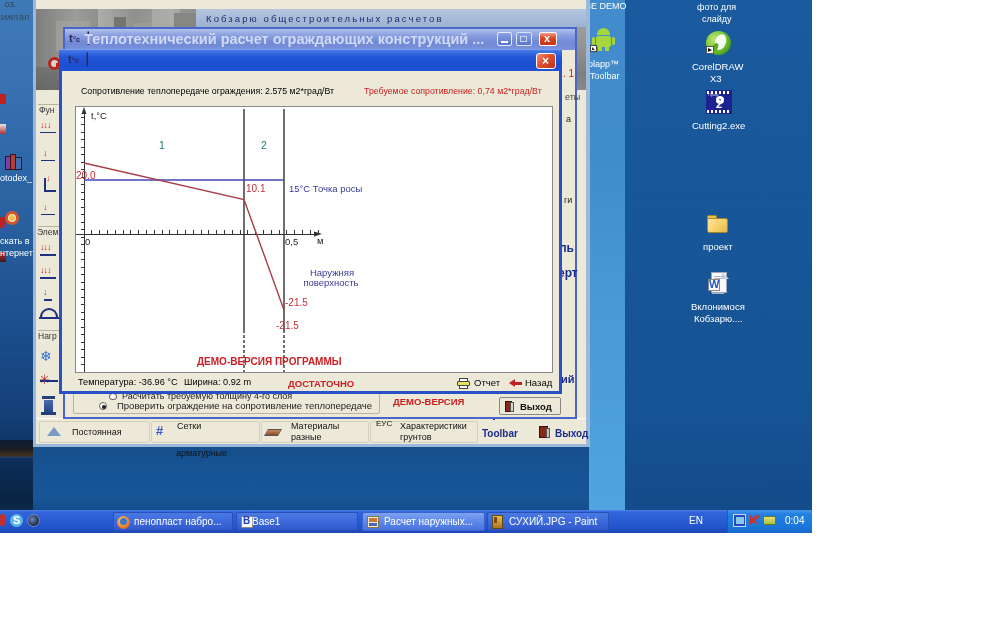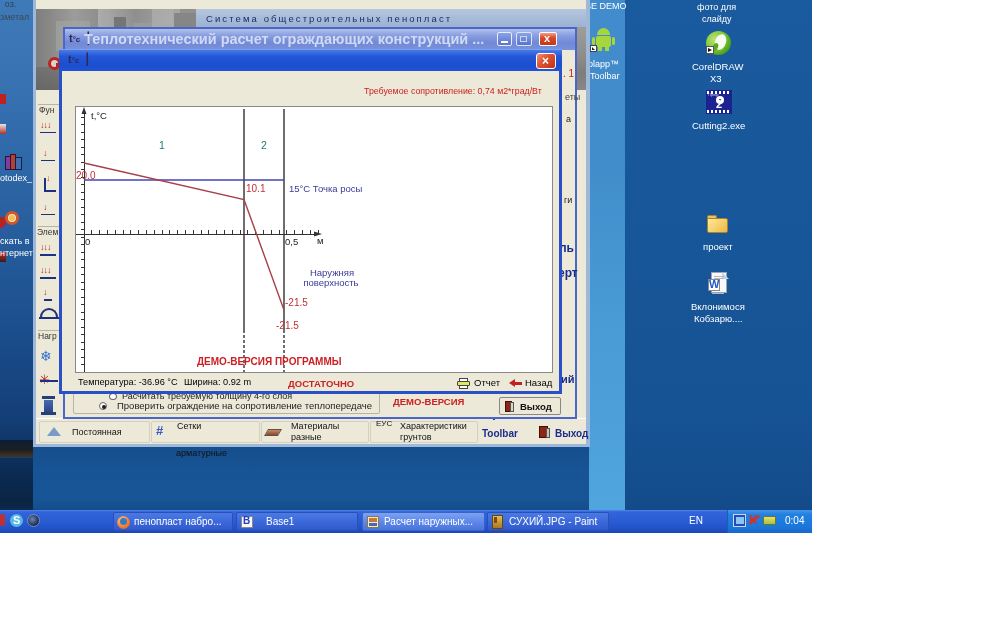--- a/index.html
+++ b/index.html
@@ -113,21 +113,21 @@
       <div class="abs" style="left:98px;top:14px;width:38px;height:67px;background:#9b9b99;"></div>
       <div class="abs" style="left:116px;top:0;width:28px;height:46px;background:#b4b4b2;opacity:.6;"></div>
       <div class="abs" style="left:138px;top:4px;width:24px;height:77px;background:#868684;"></div>
       <div class="abs" style="left:0px;top:58px;width:162px;height:23px;background:linear-gradient(180deg,#6e6e6c,#5e5e5c);opacity:.75;"></div>
       <div class="abs" style="left:20px;top:12px;width:34px;height:30px;background:#a8a8a6;opacity:.55;"></div>
 
       <div class="abs" style="left:12px;top:48px;width:13px;height:13px;border-radius:50%;border:3.5px solid #b82420;background:#d8d4c8;"></div>
       <div class="abs" style="left:20px;top:54px;width:8px;height:5px;background:#b82420;"></div>
 
       <div class="abs" style="left:160px;top:0px;width:390px;height:18px;background:linear-gradient(180deg,#b5c6de 0%,#9cb2d2 100%);"></div>
-      <div class="txt" style="left:170px;top:3.5px;color:#1c2c6c;font-size:9.5px;letter-spacing:2.1px;">Система общестроительных пенопласт</div>
+      <div class="txt" style="left:170px;top:3.5px;color:#1c2c6c;font-size:9.5px;letter-spacing:2.1px;">Кобзарю общестроительных расчетов</div>
     </div>
 
     <div class="abs" style="left:0;top:90px;width:30px;height:330px;background:#ece9d8;border-right:1px solid #c8c4b0;">
       <div class="abs" style="left:2px;top:14px;width:26px;height:1px;background:#b8b4a0;"></div>
       <div class="txt" style="left:3px;top:15px;color:#333;font-size:8.5px;text-align:right;">Фун</div>
 
       <div class="txt" style="left:4px;top:30px;color:#c02020;font-size:9px;letter-spacing:-1px;">↓↓↓</div>
       <div class="abs" style="left:4px;top:42px;width:16px;height:1px;background:#203080;"></div>
       <div class="txt" style="left:7px;top:58px;color:#c02020;font-size:9px;">↓</div>
       <div class="abs" style="left:5px;top:70px;width:14px;height:1px;background:#203080;"></div>
@@ -228,20 +228,21 @@
 
   <div class="abs" style="left:59px;top:49px;width:503px;height:345px;background:#ece9d8;border:3px solid #2a50c8;border-top:none;">
 
     <div class="abs" style="left:-3px;top:0px;width:503px;height:22px;background:linear-gradient(180deg,#4a7ae8 0%,#2458d8 30%,#1c4ed0 70%,#2054d4 100%);border-top:1px solid #7aa0f0;">
       <div class="txt" style="left:9px;top:3px;color:#302858;font-size:11px;font-weight:bold;">t<span style="font-size:8px;">°c</span>▕</div>
       <div class="abs" style="left:477px;top:3px;width:20px;height:16px;background:linear-gradient(135deg,#f0907c 0%,#e05534 40%,#c03014 100%);border:1.5px solid #fff;border-radius:3px;">
         <div class="txt" style="left:5px;top:0px;color:#fff;font-size:12px;font-weight:bold;">×</div>
       </div>
     </div>
 
+    <div class="txt" style="left:19px;top:37px;color:#000;font-size:8.8px;">Сопротивление теплопередаче ограждения: 2.575 м2*град/Вт</div>
     <div class="txt" style="left:302px;top:37px;color:#cc2020;font-size:8.8px;">Требуемое сопротивление: 0,74 м2*град/Вт</div>
 
     <div class="abs" style="left:13px;top:57px;width:478px;height:267px;background:#fff;border:1px solid #888;">
       <svg width="476" height="265">
         <g shape-rendering="crispEdges">
         <line x1="168" y1="2" x2="168" y2="223" stroke="#6e6e6e" stroke-width="2"></line>
         <line x1="208" y1="2" x2="208" y2="223" stroke="#6e6e6e" stroke-width="2"></line>
         </g>
         <line x1="168" y1="223" x2="168" y2="265" stroke="#6e6e6e" stroke-width="2" stroke-dasharray="3,2"></line>
         <line x1="208" y1="223" x2="208" y2="265" stroke="#6e6e6e" stroke-width="2" stroke-dasharray="3,2"></line>
@@ -365,21 +366,21 @@
     <div class="abs" style="left:27px;top:4px;width:13px;height:13px;border-radius:50%;background:radial-gradient(circle at 40% 40%,#6888b8,#202848 70%);border:1px solid #7090c0;"></div>
 
     <div class="abs" style="left:113px;top:2px;width:120px;height:19px;background:linear-gradient(180deg,#4a7ae4,#3a66d8 60%,#3058cc);border:1px solid #2850b8;border-radius:2px;">
       <div class="abs" style="left:3px;top:2.5px;width:13px;height:13px;border-radius:50%;background:radial-gradient(circle at 40% 35%,#ffd080,#f08030 55%,#c85018);"></div>
       <div class="abs" style="left:6px;top:5px;width:7px;height:7px;border-radius:50%;background:#3878c8;"></div>
       <div class="txt" style="left:20px;top:3px;color:#fff;font-size:10px;">пенопласт набро...</div>
     </div>
     <div class="abs" style="left:236px;top:2px;width:122px;height:19px;background:linear-gradient(180deg,#4a7ae4,#3a66d8 60%,#3058cc);border:1px solid #2850b8;border-radius:2px;">
       <div class="abs" style="left:4px;top:3px;width:12px;height:12px;background:#f8f8f8;border:1px solid #888;"></div>
       <div class="txt" style="left:6px;top:2px;color:#2040c0;font-size:10px;font-weight:bold;">B</div>
-      <div class="txt" style="left:21px;top:3px;color:#fff;font-size:10px;padding-left:8px;">Base1</div>
+      <div class="txt" style="left:15px;top:3px;color:#fff;font-size:10px;">Base1</div>
     </div>
     <div class="abs" style="left:362px;top:2px;width:123px;height:19px;background:linear-gradient(180deg,#7ba2f2,#5a84e8 60%,#4a74dc);border:1px solid #3a62c8;border-radius:2px;">
       <div class="abs" style="left:4px;top:3px;width:12px;height:12px;background:#f0ead0;border:1px solid #887848;"></div>
       <div class="abs" style="left:6px;top:5px;width:8px;height:4px;background:#c87838;"></div>
       <div class="abs" style="left:6px;top:10px;width:8px;height:3px;background:#4868b8;"></div>
       <div class="txt" style="left:21px;top:3px;color:#fff;font-size:10px;">Расчет наружных...</div>
     </div>
     <div class="abs" style="left:487px;top:2px;width:122px;height:19px;background:linear-gradient(180deg,#4a7ae4,#3a66d8 60%,#3058cc);border:1px solid #2850b8;border-radius:2px;">
       <div class="abs" style="left:4px;top:2px;width:11px;height:14px;background:linear-gradient(180deg,#e8c048,#a87828);border:1px solid #604818;"></div>
       <div class="abs" style="left:6px;top:4px;width:3px;height:6px;background:#804818;"></div>

